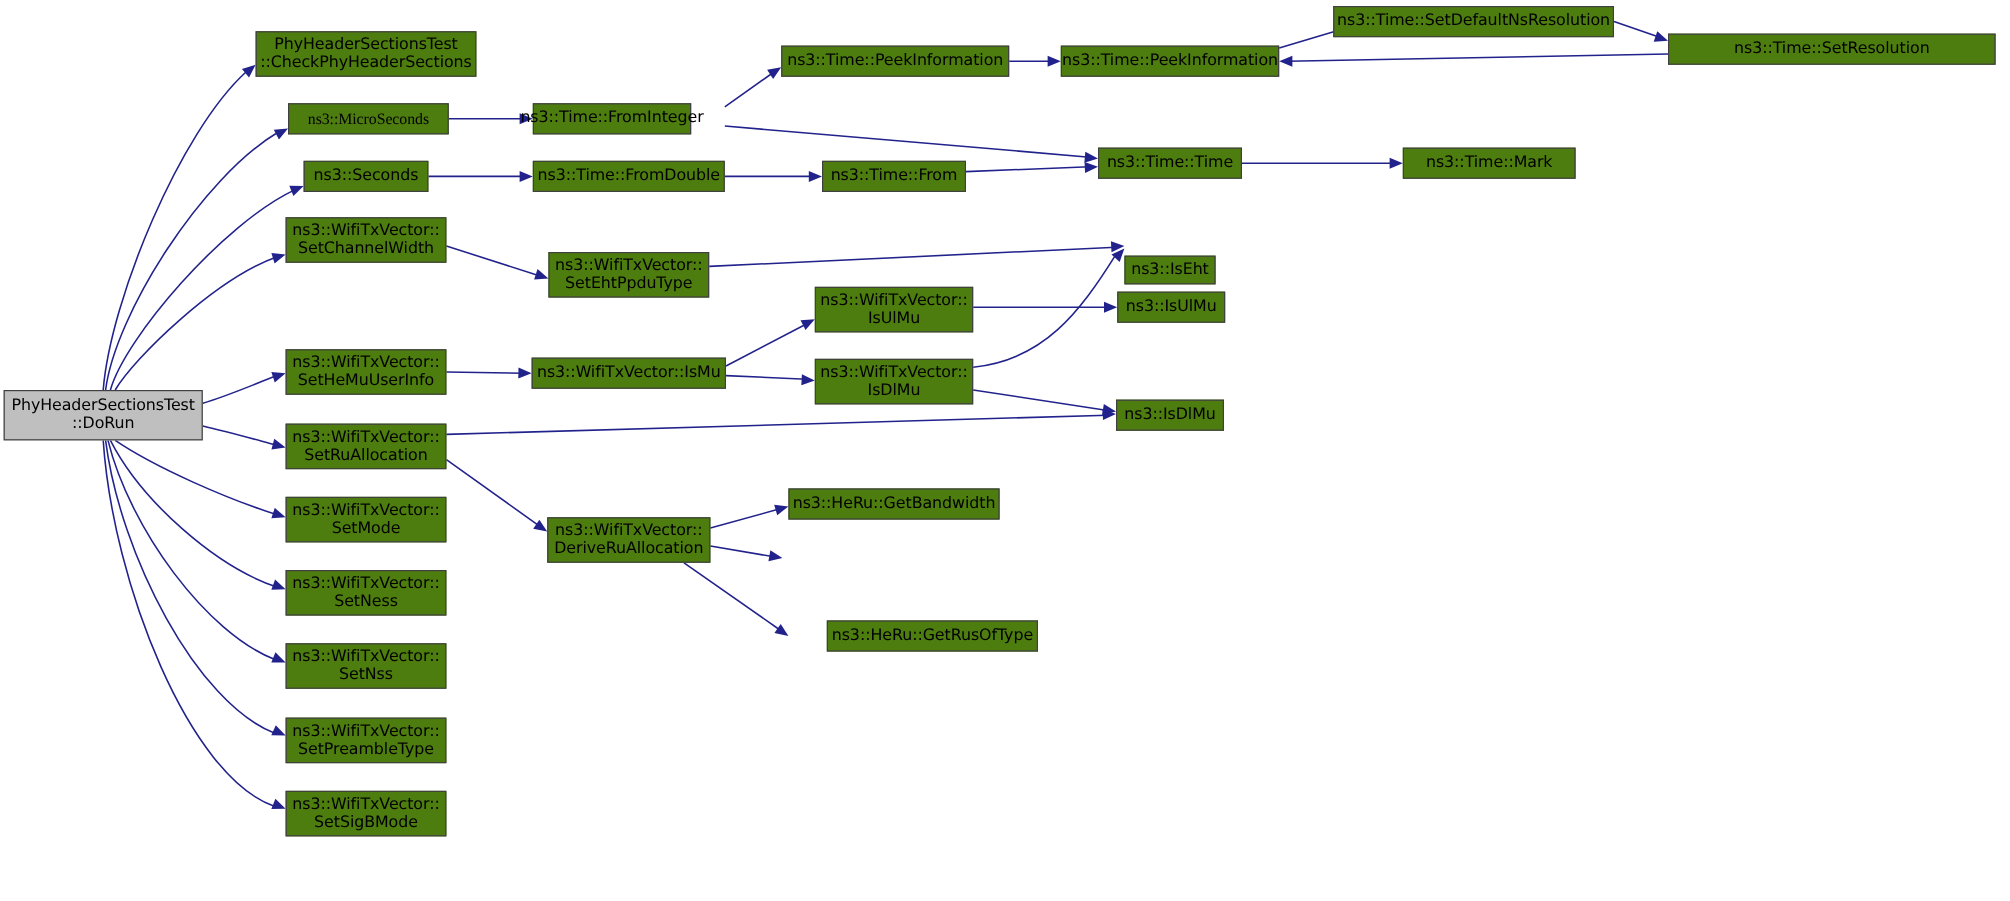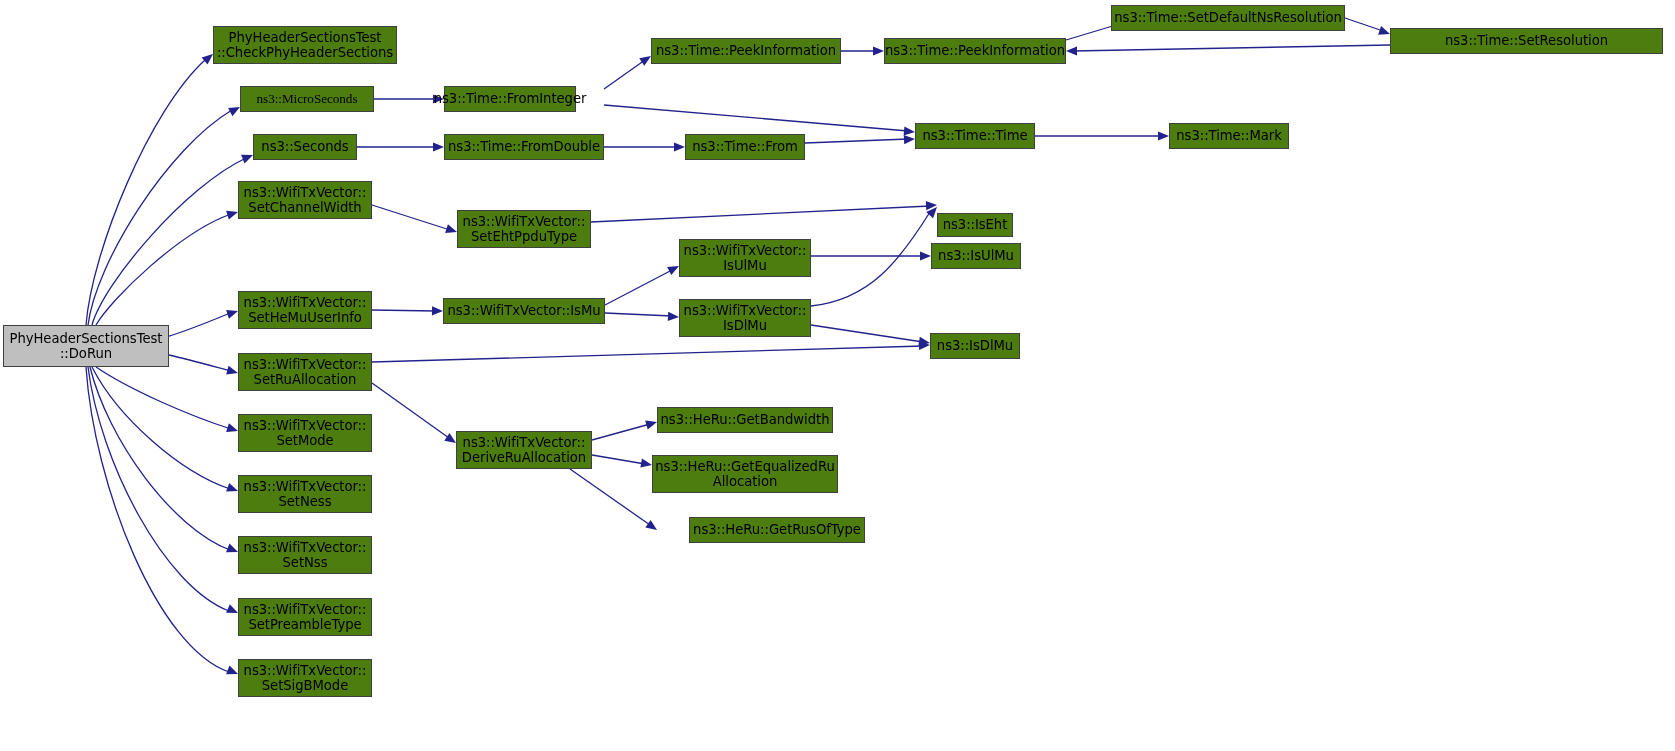--- a/index.html
+++ b/index.html
@@ -149,24 +149,22 @@
     <div class="node" style="left: 443px; top: 298px; width: 162px; height: 26px;">ns3::WifiTxVector::IsMu</div>
     <div class="node" style="left: 456px; top: 431px; width: 136px; height: 38px;">ns3::WifiTxVector::
 DeriveRuAllocation</div>
     <div class="node" style="left: 651px; top: 38px; width: 190px; height: 26px;">ns3::Time::PeekInformation</div>
     <div class="node" style="left: 685px; top: 134px; width: 120px; height: 26px;">ns3::Time::From</div>
     <div class="node" style="left: 679px; top: 239px; width: 132px; height: 38px;">ns3::WifiTxVector::
 IsUlMu</div>
     <div class="node" style="left: 679px; top: 299px; width: 132px; height: 38px;">ns3::WifiTxVector::
 IsDlMu</div>
     <div class="node" style="left: 657px; top: 407px; width: 176px; height: 26px;">ns3::HeRu::GetBandwidth</div>
-    <div class="node" style="left: 652px; top: 455px; width: 186px; height: 38px;">ns3::HeRu::GetEqualizedRu
-Allocation</div>
     <div class="node" style="left: 657px; top: 517px; width: 176px; height: 26px; margin-left: 32px;">ns3::HeRu::GetRusOfType</div>
     <div class="node" style="left: 884px; top: 38px; width: 182px; height: 26px;">ns3::Time::PeekInformation</div>
     <div class="node" style="left: 915px; top: 123px; width: 120px; height: 26px;">ns3::Time::Time</div>
     <div class="node" style="left: 937px; top: 193px; width: 76px; height: 24px; margin-top: 20px;">ns3::IsEht</div>
     <div class="node" style="left: 931px; top: 243px; width: 90px; height: 26px;">ns3::IsUlMu</div>
     <div class="node" style="left: 930px; top: 333px; width: 90px; height: 26px;">ns3::IsDlMu</div>
-    <div class="node" style="left: 1169px; top: 123px; width: 120px; height: 26px;">ns3::Time::Mark</div>
+    <div class="node" style="left: 1169px; top: 123px; width: 144px; height: 26px;">ns3::Time::Mark</div>
     <div class="node" style="left: 1111px; top: 5px; width: 234px; height: 26px;">ns3::Time::SetDefaultNsResolution</div>
     <div class="node" style="left: 1390px; top: 28px; width: 273px; height: 26px;">ns3::Time::SetResolution</div>
   </div>
 
 </body></html>

